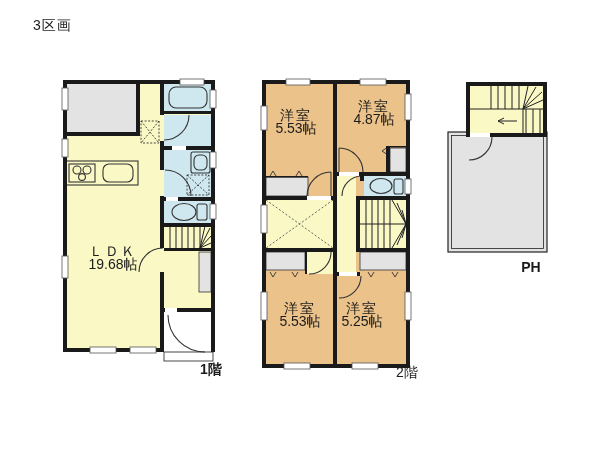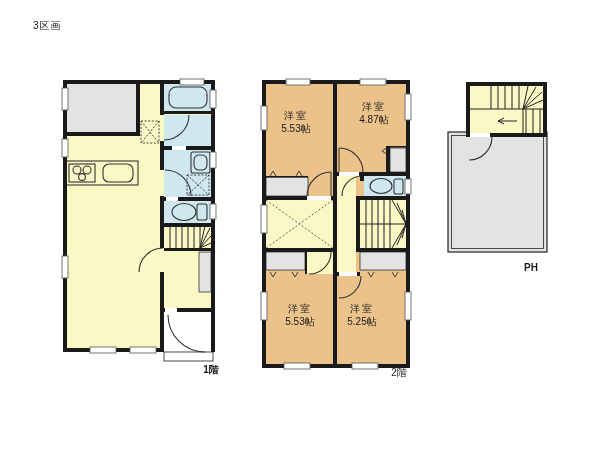--- a/index.html
+++ b/index.html
@@ -1,32 +1,32 @@
 <!DOCTYPE html>
 <html><head>
 <meta charset="utf-8">
 <style>
   html,body{margin:0;padding:0;background:#fff;}
   .plan-canvas{
     position:relative;width:600px;height:450px;background:#ffffff;overflow:hidden;
     font-family:"Liberation Sans","DejaVu Sans",sans-serif;color:#1b1b1b;
   }
   .plan-canvas svg{position:absolute;left:0;top:0;}
-  .txt{position:absolute;font-size:10px;line-height:13px;white-space:nowrap;}
+  .txt{position:absolute;font-size:14px;line-height:13px;white-space:nowrap;}
   .plot-label{left:33px;top:19px;letter-spacing:1px;}
   .room-label{display:flex;flex-direction:column;text-align:center;}
   .room-label .nm{letter-spacing:2px;}
   .lbl-ldk{left:83px;top:245px;width:60px;}
   .lbl-f2-tl{left:266px;top:109px;width:60px;}
   .lbl-f2-tr{left:344px;top:100px;width:60px;}
   .lbl-f2-bl{left:270px;top:302px;width:60px;}
   .lbl-f2-br{left:332px;top:302px;width:60px;}
   .floor-label{text-align:center;}
   .lbl-1f{left:196px;top:363px;width:30px;font-weight:bold;}
-  .lbl-2f{left:384px;top:366px;width:30px;}
+  .lbl-2f{left:392px;top:366px;width:30px;}
   .lbl-ph{left:517px;top:261px;width:28px;font-weight:bold;}
 </style>
 </head>
 <body>
 
 <div class="plan-canvas">
 
 <svg width="600" height="450" viewBox="0 0 600 450">
 
   <g>
@@ -263,20 +263,24 @@
       <rect x="543" y="82" width="4" height="55"></rect>
       <rect x="466" y="133" width="81" height="4"></rect>
     </g>
     <rect x="470" y="133" width="20" height="4" fill="#ffffff"></rect>
     <path d="M 492 137 A 23 23 0 0 1 469 160" stroke="#333" stroke-width="1.1" fill="none"></path>
   </g>
 </svg>
 
   <div class="txt plot-label">3区画</div>
 
+  <div class="txt room-label lbl-ldk">
+    <span class="nm">ＬＤＫ</span>
+    <span class="sz">19.68帖</span>
+  </div>
 
   <div class="txt room-label lbl-f2-tl">
     <span class="nm">洋室</span>
     <span class="sz">5.53帖</span>
   </div>
   <div class="txt room-label lbl-f2-tr">
     <span class="nm">洋室</span>
     <span class="sz">4.87帖</span>
   </div>
   <div class="txt room-label lbl-f2-bl">

